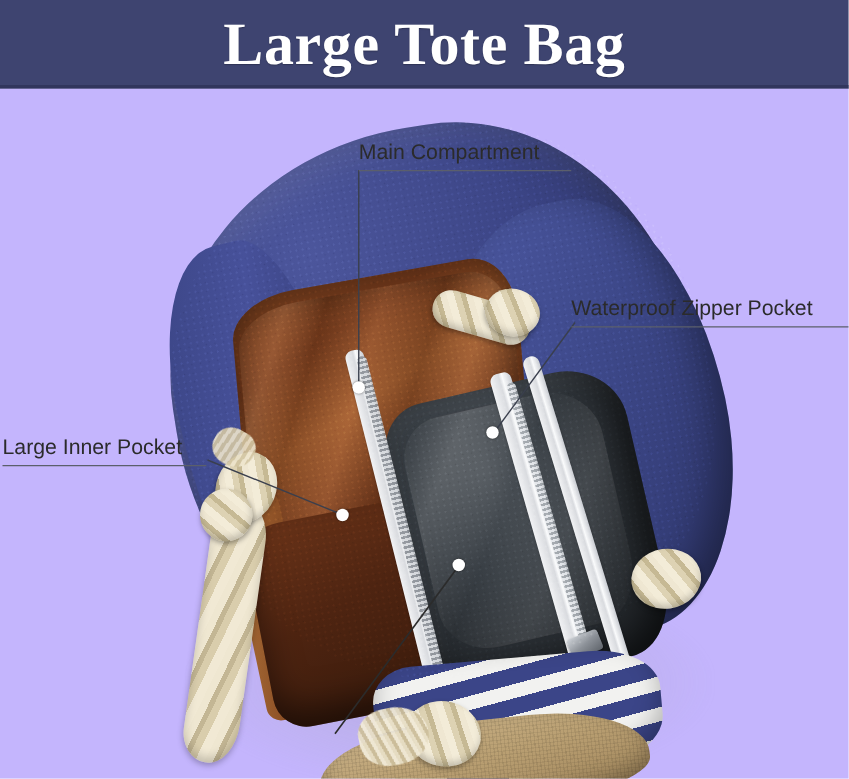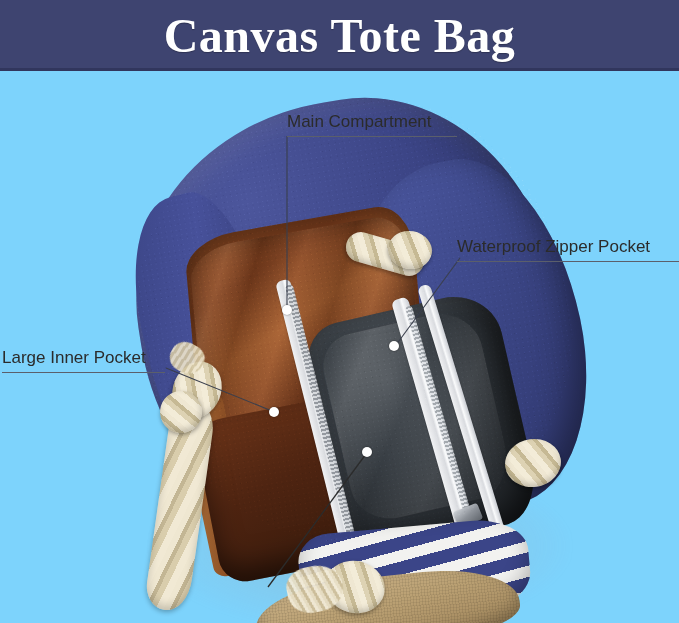--- a/index.html
+++ b/index.html
@@ -23,21 +23,21 @@
   #banner-title{
     font-family:"Liberation Serif", serif;
     font-weight:700;color:#ffffff;font-size:48px;line-height:1;
     letter-spacing:.5px;white-space:nowrap;
     text-shadow:0 1px 1px rgba(0,0,0,.25);
   }
 
   
   #stage{
     position:absolute;left:0;top:71px;width:679px;height:552px;
-    background:#7dd3fc;overflow:hidden;
+    background:#c4b5fd;overflow:hidden;
   }
 
   
   .bag-shadow{
     position:absolute;left:150px;top:390px;width:420px;height:170px;
     background:radial-gradient(ellipse at 50% 50%, rgba(140,140,150,.30) 0%, rgba(160,160,170,.14) 45%, rgba(255,255,255,0) 72%);
     filter:blur(3px);
   }
 
   
@@ -227,21 +227,21 @@
   svg#leaders{position:absolute;left:0;top:0;width:679px;height:552px;overflow:visible;}
   .dot{
     position:absolute;width:10px;height:10px;border-radius:50%;
     background:#ffffff;box-shadow:0 0 2px rgba(0,0,0,.55);
   }
 </style>
 </head>
 <body>
 
 <div id="banner">
-  <div id="banner-title">Canvas Tote Bag</div>
+  <div id="banner-title">Large Tote Bag</div>
 </div>
 
 <div id="stage">
 
   <div class="bag-shadow"></div>
 
   <div id="bag">
     <div class="navy-body"></div>
     <div class="navy-right"></div>
     <div class="navy-left"></div>

